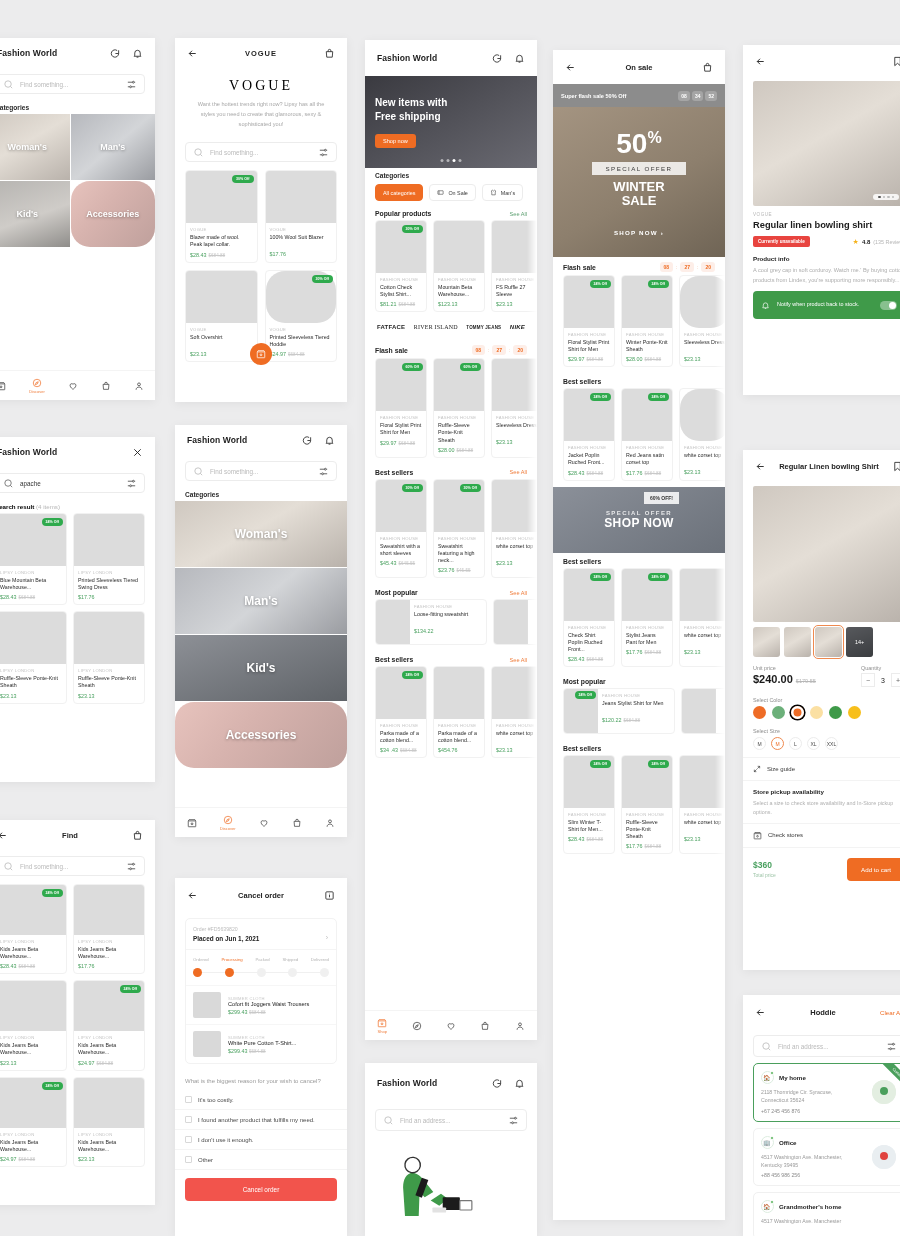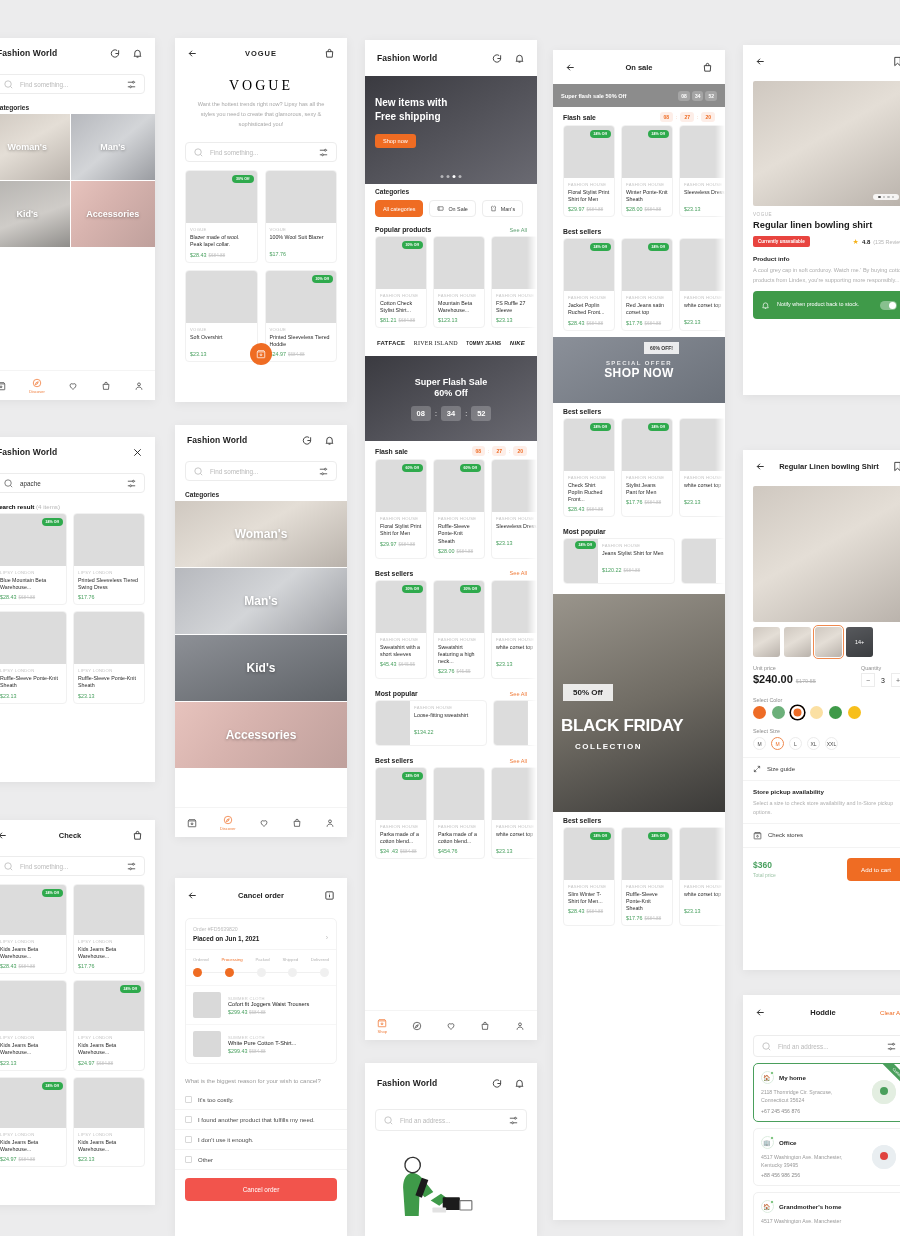--- a/index.html
+++ b/index.html
@@ -61,21 +61,21 @@
           gap:4px; padding:0 7px; font-size:5.4px; color:#3a3a3a; flex:0 0 auto; background:#fff;}
   .chip.on { background:#ef6c23; color:#fff; border-color:#ef6c23; }
 
   .timer { display:flex; gap:3px; align-items:center; }
   .timer b { background:#fdeee8; color:#ef6c23; font-size:5px; padding:2px 4px; border-radius:3px; font-weight:bold;}
   .timer i { color:#f0b79c; font-size:5px; font-style:normal; }
 
   .brands { display:flex; align-items:center; justify-content:space-between; padding:6px 12px 10px; }
   .brands span { font-size:6px; color:#1d1d1d; letter-spacing:.2px; }
 
-  .hero { position:relative; height:108px; background:#8f8f8f; overflow:hidden; }
+  .hero { position:relative; height:92px; background:#8f8f8f; overflow:hidden; }
   .hero .h1 { position:absolute; left:10px; top:20px; color:#fff; font-size:10px; font-weight:bold; line-height:1.35; }
   .hero .btn { position:absolute; left:10px; top:58px; background:#ef6c23; color:#fff;
                font-size:5.6px; padding:4px 8px; border-radius:3px; }
   .dots { position:absolute; bottom:6px; left:50%; transform:translateX(-50%); display:flex; gap:3px; }
   .dots i { width:3px; height:3px; border-radius:50%; background:rgba(255,255,255,.55); display:block;}
   .dots i.a { background:#fff; }
 
   .flash { position:relative; height:85px; background:#4c4c52; overflow:hidden;
            display:flex; flex-direction:column; align-items:center; justify-content:center; gap:6px;}
   .flash .t { color:#fff; font-weight:bold; font-size:9px; text-align:center; line-height:1.3;}
@@ -153,21 +153,21 @@
   .oitem .pr s { color:#c9c9c9; font-size:4.6px; }
   .qs { font-size:6px; color:#9b9b9b; padding:7px 10px 4px; line-height:1.5; }
   .opt { display:flex; align-items:center; gap:6px; padding:6px 10px; border-bottom:1px solid #f4f4f4; font-size:6px; color:#4a4a4a;}
   .opt .cb { width:7px; height:7px; border:1px solid #d8d8d8; border-radius:1px; }
   .cancelbtn { margin:8px 10px; background:#f2544c; color:#fff; text-align:center; font-size:6.4px; padding:8px; border-radius:4px;}
 
   
   .ph1{background:linear-gradient(150deg,#cfc8c0,#e4ded6 45%,#b9b2ab);}
   .ph2{background:linear-gradient(140deg,#b6b8bd,#d3d5d8 50%,#9a9ca1);}
   .ph3{background:linear-gradient(160deg,#b5b3b0,#cfccc8 55%,#8f8d8a);}
-  .ph4{background:linear-gradient(130deg,#e7c3bd,#d7b3ae 40%,#bfa09c);}
+  .ph4{background:linear-gradient(130deg,#e7c3bd,#d7b3ae 40%,#bfa09c);border-radius:19px;}
   .ph5{background:linear-gradient(150deg,#6d8f93,#3f6a72);}
   .ph6{background:linear-gradient(150deg,#3a3a40,#6a6a72);}
   .ph7{background:linear-gradient(150deg,#c9a477,#b08c5e);}
   .ph8{background:linear-gradient(150deg,#e3ded6,#cdc6bb);}
   .ph9{background:linear-gradient(150deg,#9bbfc4,#6e9aa3);}
   .ph10{background:linear-gradient(150deg,#d8c8b4,#bba68c);}
   .ph11{background:linear-gradient(150deg,#b9493a,#8a3226);}
   .ph12{background:linear-gradient(160deg,#8d9096,#5f6368);}
   .ph13{background:linear-gradient(150deg,#e7dfd4,#cbbfae);}
   .ph14{background:linear-gradient(150deg,#7d9fa8,#4f757f);}
@@ -317,21 +317,21 @@
           </div>
       </div>
     </div>
   </div>
 
   <div class="phone shadow" style="left:-15px; top:820px; width:170px; height:385px;">
     <div class="hdr">
       <svg class="ic" viewBox="0 0 24 24" fill="none" stroke="#222" stroke-width="2">
           <path d="M19 12H5M11 6l-6 6 6 6"></path>
         </svg>
-      <span class="ctr">Check</span>
+      <span class="ctr">Find</span>
       <span class="icons">
         <svg class="ic" viewBox="0 0 24 24" fill="none" stroke="#222" stroke-width="1.8">
             <path d="M5 8h14l-1 12H6z"></path>
             <path d="M9 8V6a3 3 0 0 1 6 0v2"></path>
           </svg>
       </span>
     </div>
     <div class="search">
       <svg class="ic" viewBox="0 0 24 24" fill="none" stroke="#c2c2c2" stroke-width="2">
           <circle cx="11" cy="11" r="7"></circle>
@@ -702,31 +702,20 @@
         <div class="pr"><span>$23.13</span></div>
           </div>
       </div>
       <div class="fade-r"></div>
     </div>
     <div class="brands">
       <span style="font-weight:bold;">FATFACE</span>
       <span style="font-family:'Liberation Serif',serif;">RIVER ISLAND</span>
       <span style="font-weight:bold; font-size:4.5px;">TOMMY JEANS</span>
       <span style="font-weight:bold; font-style:italic;">NIKE</span>
-    </div>
-    <div class="flash ph6">
-      <div class="t" style="white-space:pre-line;">Super Flash Sale
-60% Off</div>
-      <div class="cd">
-        <b>08</b>
-          <i>:</i>
-        <b>34</b>
-          <i>:</i>
-        <b>52</b>
-      </div>
     </div>
     <div class="sec-row">
       <span class="l">Flash sale</span>
       <span class="timer">
         <b>08</b>
           <i>:</i>
         <b>27</b>
           <i>:</i>
         <b>20</b>
       </span>
@@ -936,20 +925,33 @@
       </span>
     </div>
     <div style="height:23px; background:#8c8c8c; display:flex; align-items:center; padding:0 8px; gap:6px;">
       <span style="color:#fff; font-size:5.6px; font-weight:bold; flex:1;">Super flash sale 50% Off</span>
       <span class="cd" style="gap:2px;">
         <b style="font-size:5px; padding:2px 3px;">08</b>
         <b style="font-size:5px; padding:2px 3px;">34</b>
         <b style="font-size:5px; padding:2px 3px;">52</b>
       </span>
     </div>
+    <div style="height:150px; position:relative; background:linear-gradient(150deg,#a49481,#8d7f6d 55%,#6f6455); display:flex; flex-direction:column; align-items:center; padding-top:24px;">
+      <div style="color:#fff; font-size:28px; font-weight:bold; line-height:.9;">
+        <span>50</span><span style="font-size:16px; vertical-align:super;">%</span>
+      </div>
+      <div style="background:rgba(255,255,255,.82); color:#3a3a3a; font-size:6.2px; letter-spacing:1.4px; padding:3px 14px; margin-top:5px;">SPECIAL OFFER</div>
+      <div style="color:#fff; font-size:13px; font-weight:bold; line-height:1.15; margin-top:5px; text-align:center;">
+        <div>WINTER</div>
+        <div>SALE</div>
+      </div>
+      <div style="color:#fff; font-size:6.2px; letter-spacing:1.2px; font-weight:bold; margin-top:20px;">
+        <span>SHOP NOW</span> <span>›</span>
+      </div>
+    </div>
     <div class="sec-row">
       <span class="l">Flash sale</span>
       <span class="timer">
         <b>08</b>
           <i>:</i>
         <b>27</b>
           <i>:</i>
         <b>20</b>
       </span>
     </div>
@@ -1069,25 +1071,20 @@
             <div class="brand">Fashion House</div>
         <div class="nm">Jeans Stylist Shirt for Men</div>
         <div class="pr"><span>$120.22</span><s>$684.88</s></div>
           </div>
       </div>
       <div class="card" style="width:60px; display:flex;">
         <div class="img ph14" style="width:34px; height:44px; flex:0 0 auto;"></div>
       </div>
       <div class="fade-r"></div>
     </div>
-    <div style="height:218px; margin:4px 0 0; position:relative; background:linear-gradient(160deg,#9a958c,#706c64 50%,#3b3a38);">
-      <div style="position:absolute; left:10px; top:90px; background:rgba(255,255,255,.85); color:#222; font-size:8px; font-weight:bold; padding:4px 10px;">50% Off</div>
-      <div style="position:absolute; left:8px; top:122px; color:#fff; font-size:17px; font-weight:bold; letter-spacing:-.3px;">BLACK FRIDAY</div>
-      <div style="position:absolute; left:22px; top:148px; color:#fff; font-size:8px; font-weight:bold; letter-spacing:1.5px;">COLLECTION</div>
-    </div>
     <div class="sec-row">
       <span class="l">Best sellers</span>
     </div>
     <div class="cards" style="position:relative;">
       <div class="card">
         <div class="img ph8">
             <span class="badge">24% Off</span>
           </div>
         <div class="body">
             <div class="brand">Fashion House</div>

